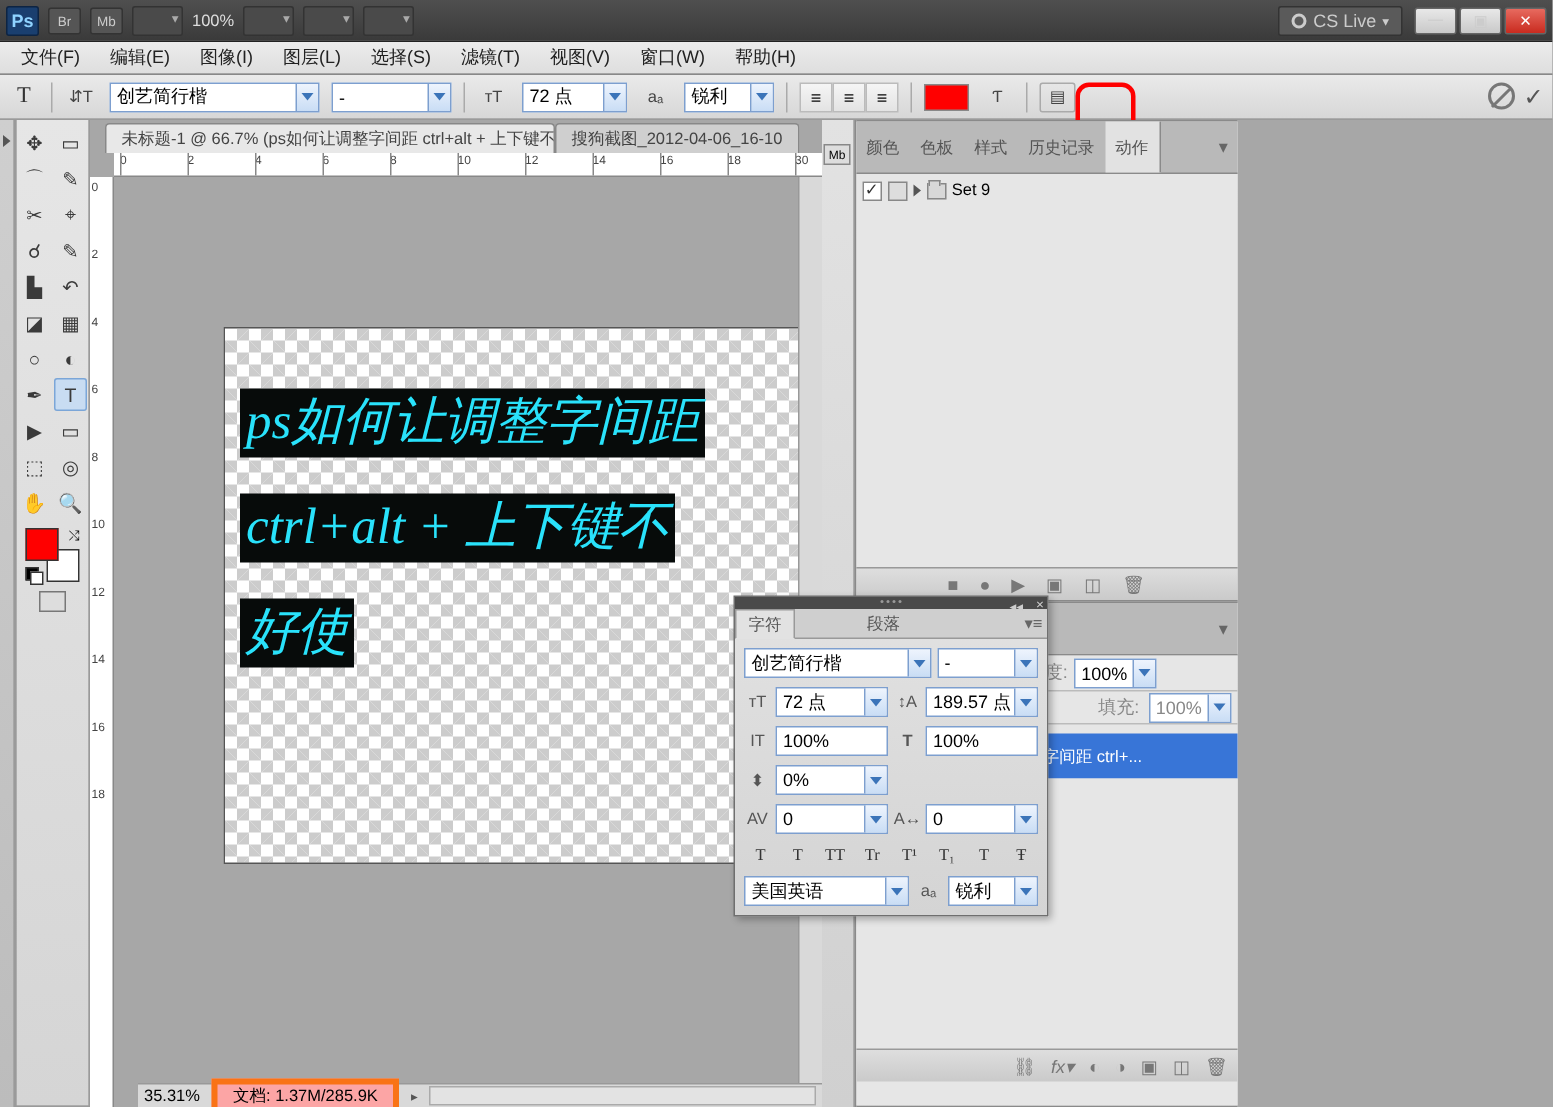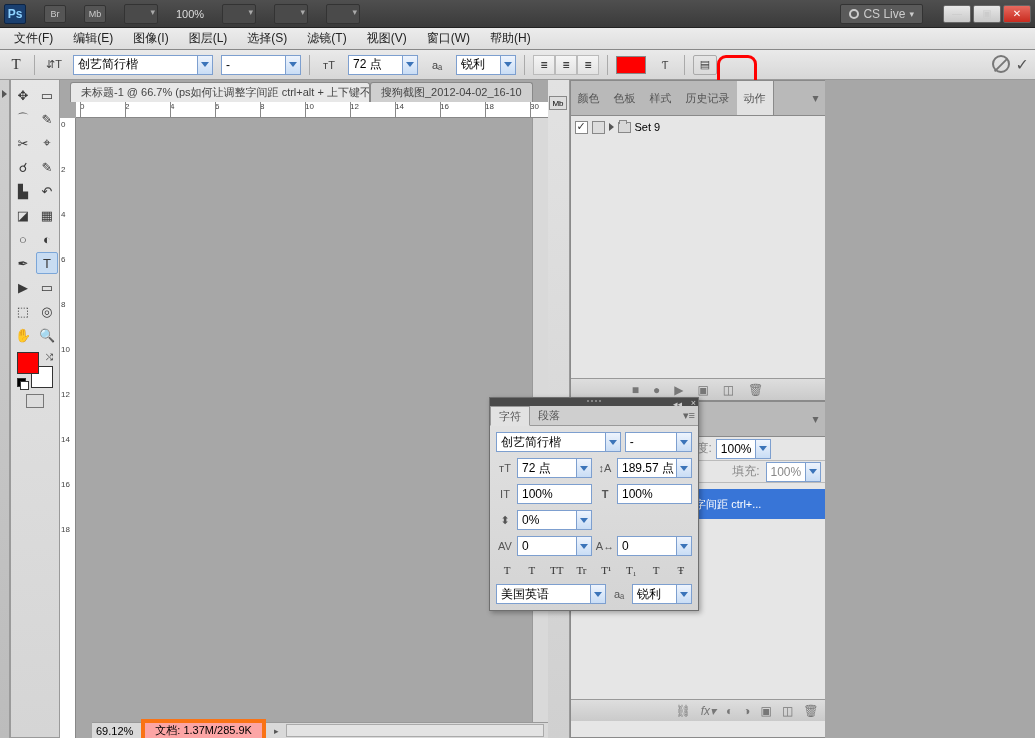--- a/index.html
+++ b/index.html
@@ -1,21 +1,21 @@
 <!DOCTYPE html>
 <html><head>
 <meta charset="utf-8">
 <style>
   * { box-sizing: border-box; margin: 0; padding: 0; font-family: "Microsoft YaHei", SimSun, sans-serif; }
   body { width: 1035px; height: 738px; background: #a7a7a7; overflow: hidden; font-size: 12px; }
 
   
   .titlebar {
     height: 28px; background: linear-gradient(#4f4f4f,#3a3a3a);
-    display: flex; align-items: center; padding: 0 4px; color: #ccc; gap: 18px;
+    display: flex; align-items: center; padding: 0 4px; color: #ccc; gap: 6px;
     border-bottom: 1px solid #222;
   }
   .ps-logo { width: 22px; height: 20px; background: #1a3f6f; color:#8fd3ff; display:flex;align-items:center;justify-content:center;font-weight:bold;font-size:12px;border:1px solid #0d2443; border-radius:2px;}
   .app-btn { width:22px;height:18px;background:#555;border:1px solid #333;display:flex;align-items:center;justify-content:center;font-size:9px;color:#ccc;border-radius:2px;}
   .tb-dd { width:34px;height:20px;background:#4a4a4a;border:1px solid #333;border-radius:2px;position:relative;}
   .tb-dd:after{content:"▾";position:absolute;right:2px;top:2px;font-size:9px;color:#aaa;}
   .zoom-pct { color:#ddd; font-size:11px; }
   .tb-spacer { flex: 1; }
   .workspace { display:flex; gap:0; height:22px; }
   .workspace .ws-btn { padding:0 10px; display:flex;align-items:center; color:#ccc; font-size:12px;}
@@ -105,21 +105,21 @@
   .char-panel{
     position:absolute;left:489px;top:397px;width:210px;
     background:linear-gradient(#e2e2e2,#d4d4d4);border:1px solid #6f6f6f;
     box-shadow:2px 2px 5px rgba(0,0,0,.3);font-size:11px;
   }
   .char-panel .hdr{height:8px;background:#4a4a4a;position:relative;}
   .char-panel .hdr .dots{position:absolute;left:50%;top:2px;transform:translateX(-50%);display:flex;gap:2px;}
   .char-panel .hdr .dots span{width:2px;height:2px;background:#999;border-radius:50%;}
   .char-panel .hdr .menu-ic{position:absolute;right:16px;top:1px;color:#ccc;font-size:9px;}
   .char-panel .hdr .x{position:absolute;right:2px;top:0;color:#ccc;font-size:9px;}
-  .char-panel .tabs{display:flex;background:#cfcfcf;height:20px;border-bottom:1px solid #999;}
+  .char-panel .tabs{display:flex;background:#cfcfcf;height:20px;border-bottom:1px solid #999;gap:40px;}
   .char-panel .tabs .ct{padding:0 8px;display:flex;align-items:center;color:#555;}
   .char-panel .tabs .ct.active{background:#e2e2e2;border:1px solid #999;border-bottom:1px solid #e2e2e2;margin-bottom:-1px;}
   .char-panel .body{padding:6px;display:flex;flex-direction:column;gap:6px;}
   .char-row{display:flex;align-items:center;gap:4px;}
   .char-row .lbl{width:18px;display:flex;align-items:center;justify-content:center;color:#555;font-size:11px;}
   .char-row .ps-select,.char-row .ps-input{flex:1;min-width:0;}
   .half{flex:1;display:flex;align-items:center;gap:3px;}
   .txt-style-row{display:flex;gap:3px;justify-content:space-between;padding:0 2px;}
   .txt-style-row .ts{width:18px;height:16px;border:1px solid transparent;display:flex;align-items:center;justify-content:center;font-family:serif;font-size:11px;color:#333;}
   .color-label{color:#555;}
@@ -289,21 +289,21 @@
         <div></div>
       </div>
   </div>
 
   <div class="canvas-area">
     <div class="doc-tabs">
       <div class="doc-tab active">
           <span>未标题-1 @ 66.7% (ps如何让调整字间距  ctrl+alt + 上下键不 好使, RGB/8) *</span>
         </div>
       <div class="doc-tab">
-          <span>搜狗截图_2012-04-02_16-10</span>
+          <span>搜狗截图_2012-04-06_16-10</span>
         </div>
     </div>
     <div class="ruler-h" id="rulerH">
         <div class="tick" style="left: 4px;">0</div>
         <div class="tick" style="left: 49px;">2</div>
         <div class="tick" style="left: 94px;">4</div>
         <div class="tick" style="left: 139px;">6</div>
         <div class="tick" style="left: 184px;">8</div>
         <div class="tick" style="left: 229px;">10</div>
         <div class="tick" style="left: 274px;">12</div>
@@ -319,23 +319,28 @@
           <div class="tick" style="top: 92px;">4</div>
           <div class="tick" style="top: 137px;">6</div>
           <div class="tick" style="top: 182px;">8</div>
           <div class="tick" style="top: 227px;">10</div>
           <div class="tick" style="top: 272px;">12</div>
           <div class="tick" style="top: 317px;">14</div>
           <div class="tick" style="top: 362px;">16</div>
           <div class="tick" style="top: 407px;">18</div>
         </div>
       <div class="viewport">
+        <div class="checker">
+          <div class="txt-block" style="left:10px;top:40px">ps如何让调整字间距</div>
+          <div class="txt-block" style="left:10px;top:110px">ctrl+alt + 上下键不</div>
+          <div class="txt-block" style="left:10px;top:180px">好使</div>
+        </div>
         <div class="scroll-v"></div>
         <div class="scroll-h">
-          <span class="zoom">69.12%</span>
+          <span class="zoom">35.31%</span>
           <span class="doclabel">文档:  1.37M/285.9K</span>
           <span style="font-size:9px;color:#555">▸</span>
           <div class="track"></div>
         </div>
       </div>
     </div>
   </div>
 
   <div class="right-wrap">
     <div class="mb-dock">

